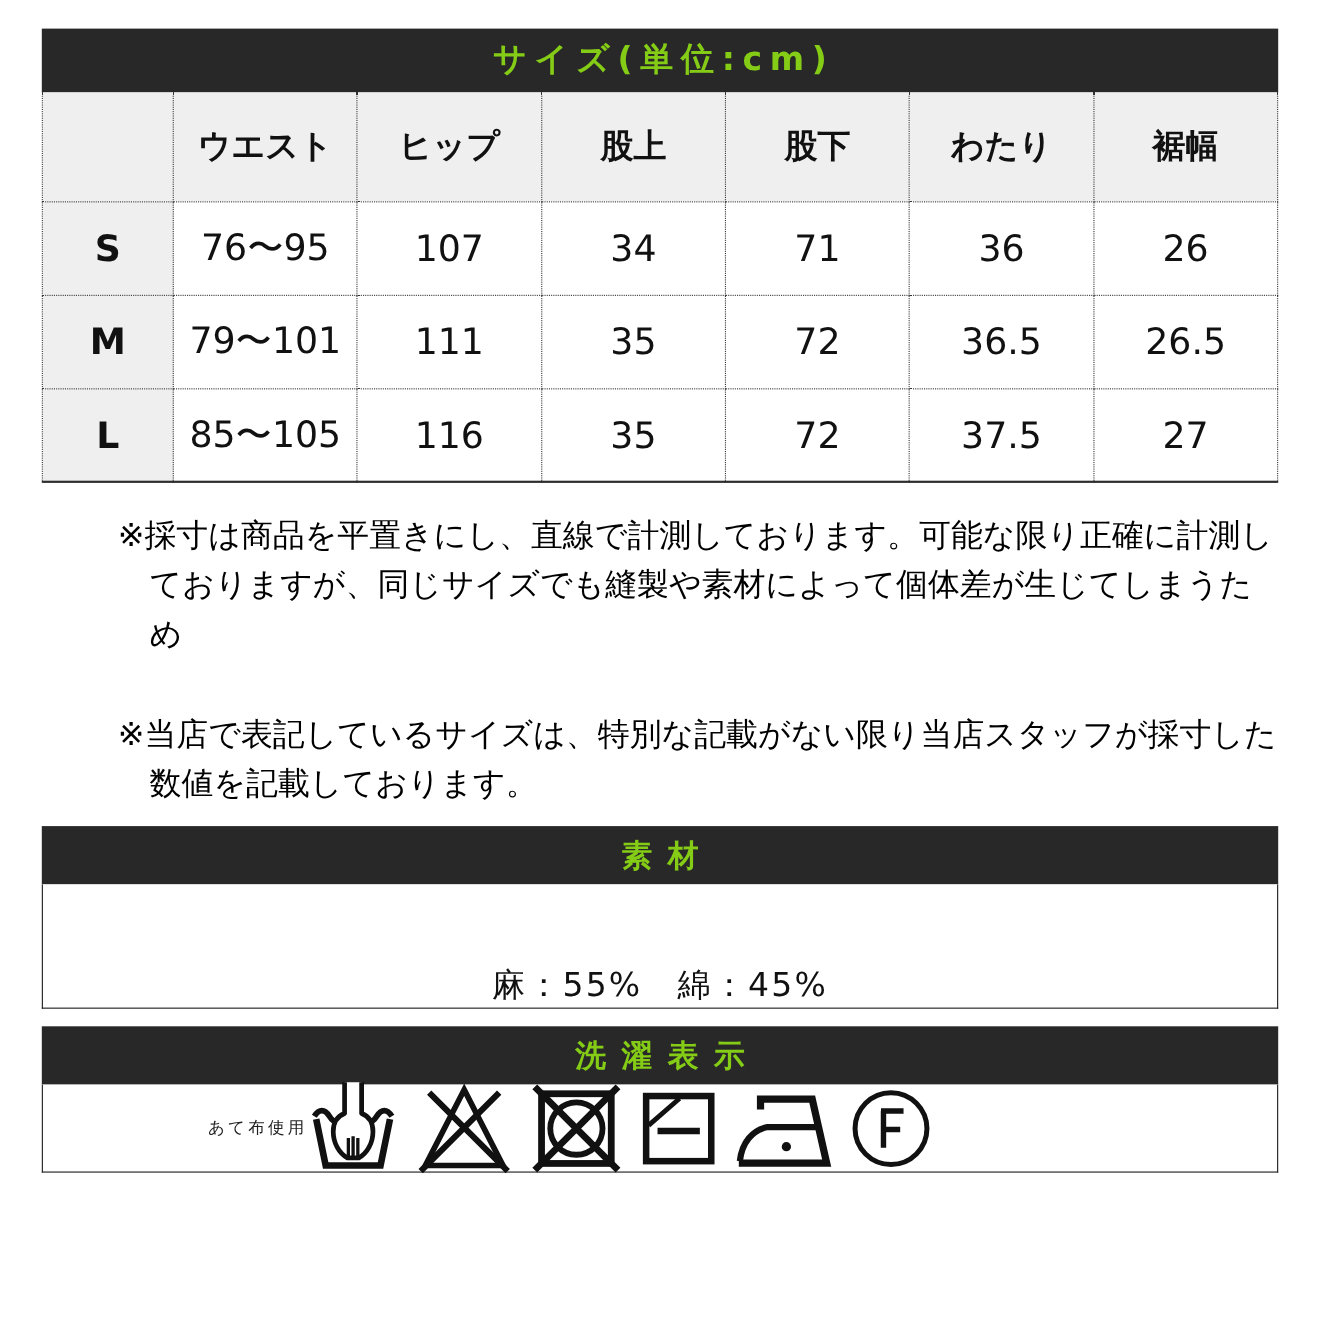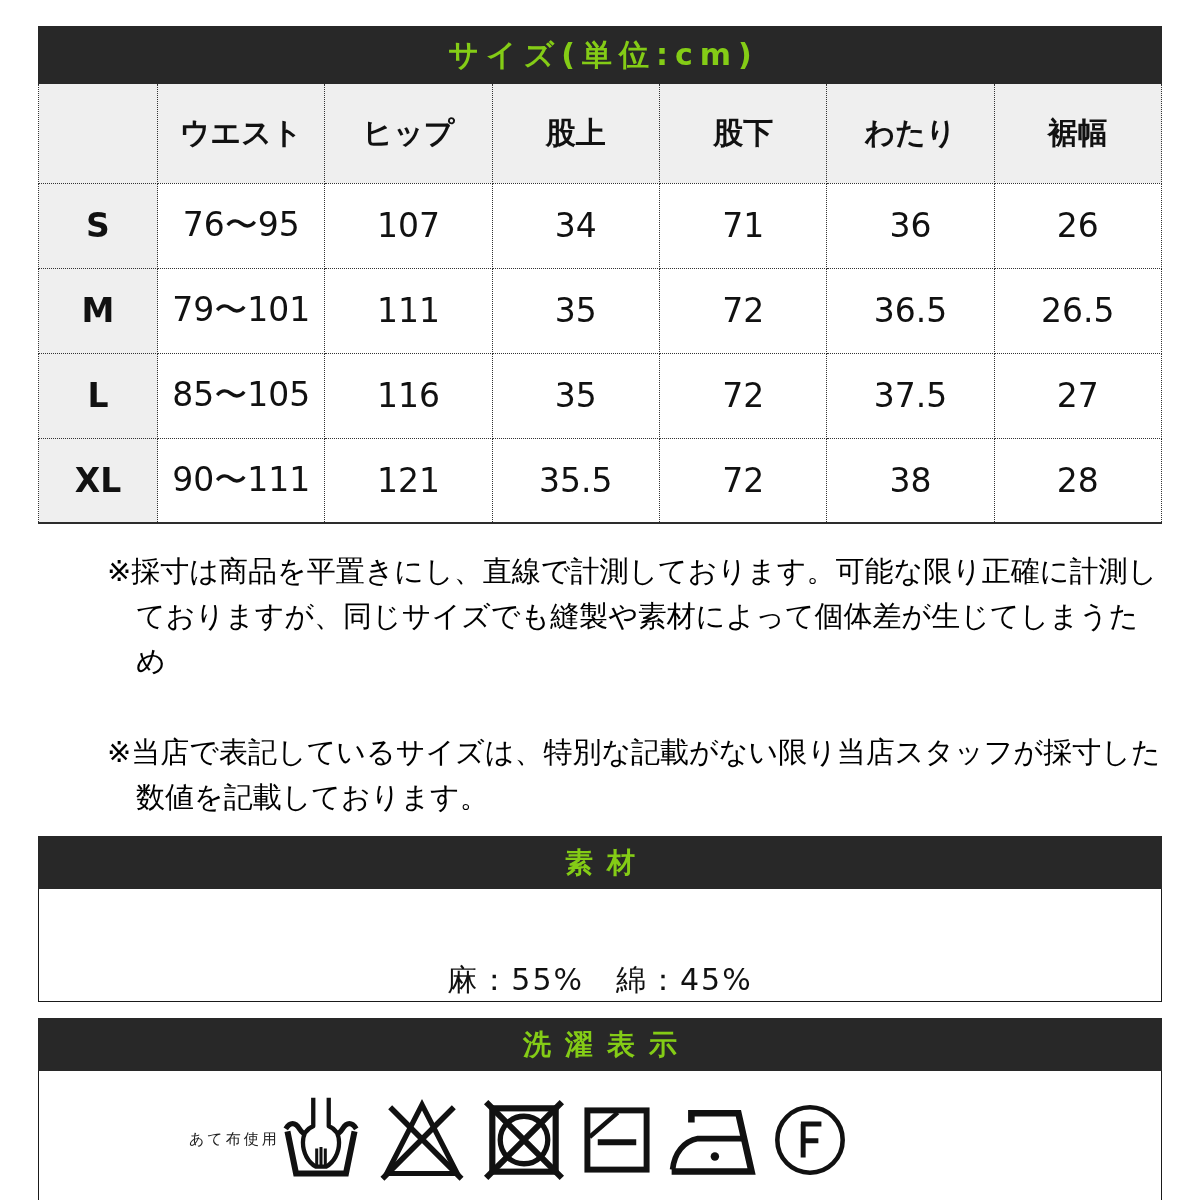--- a/index.html
+++ b/index.html
@@ -81,21 +81,21 @@
   }
   .material-box {
     height: 113px;
     display: flex;
     align-items: flex-end;
     justify-content: center;
     font-size: 30px;
     letter-spacing: 2px;
   }
   .laundry-box {
-    height: 138px;
+    height: 80px;
     display: flex;
     align-items: center;
     padding-left: 150px;
     gap: 12px;
   }
   .cloth-note {
     font-size: 15px;
     letter-spacing: 3px;
     color: #222;
     margin-right: -14px;
@@ -154,29 +154,20 @@
           </tr>
           <tr>
             <th>L</th>
             <td>85〜105</td>
             <td>116</td>
             <td>35</td>
             <td>72</td>
             <td>37.5</td>
             <td>27</td>
           </tr>
-          <tr>
-            <th>XL</th>
-            <td>90〜111</td>
-            <td>121</td>
-            <td>35.5</td>
-            <td>72</td>
-            <td>38</td>
-            <td>28</td>
-          </tr>
         </tbody>
     </table>
   </section>
 
   <div class="notes">
     <p class="note">
       <span class="line">※採寸は商品を平置きにし、直線で計測しております。可能な限り正確に計測し</span>
       <span class="line indent">ておりますが、同じサイズでも縫製や素材によって個体差が生じてしまうため</span>
     </p>
     <p class="note">

